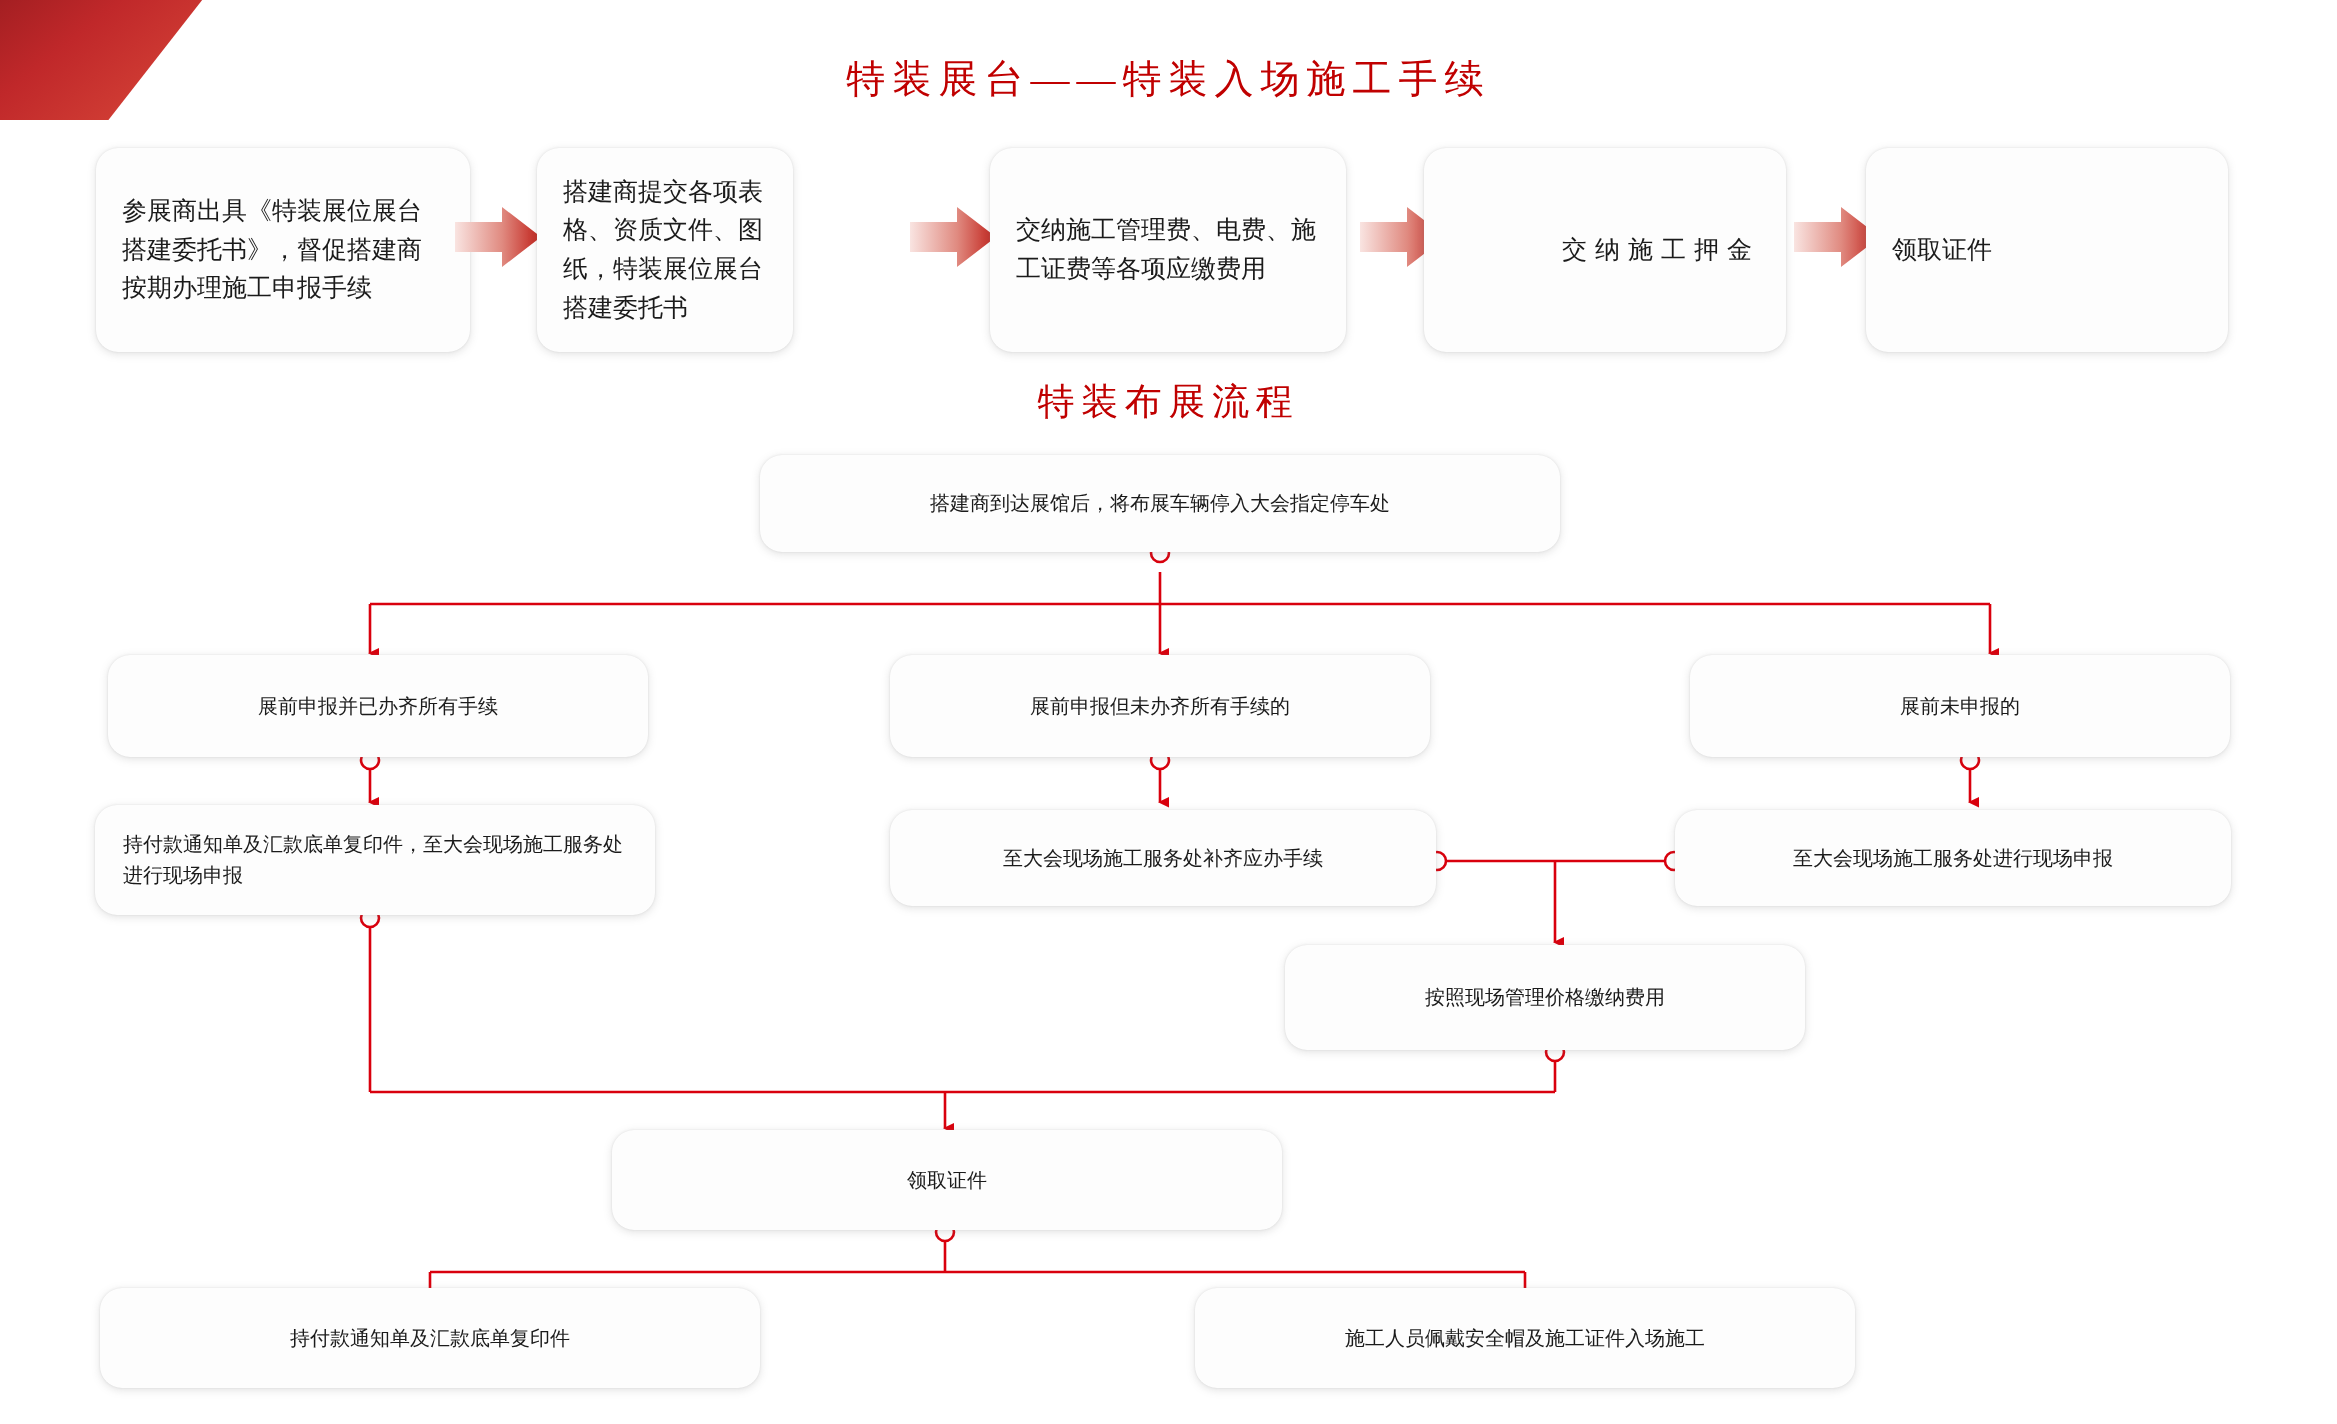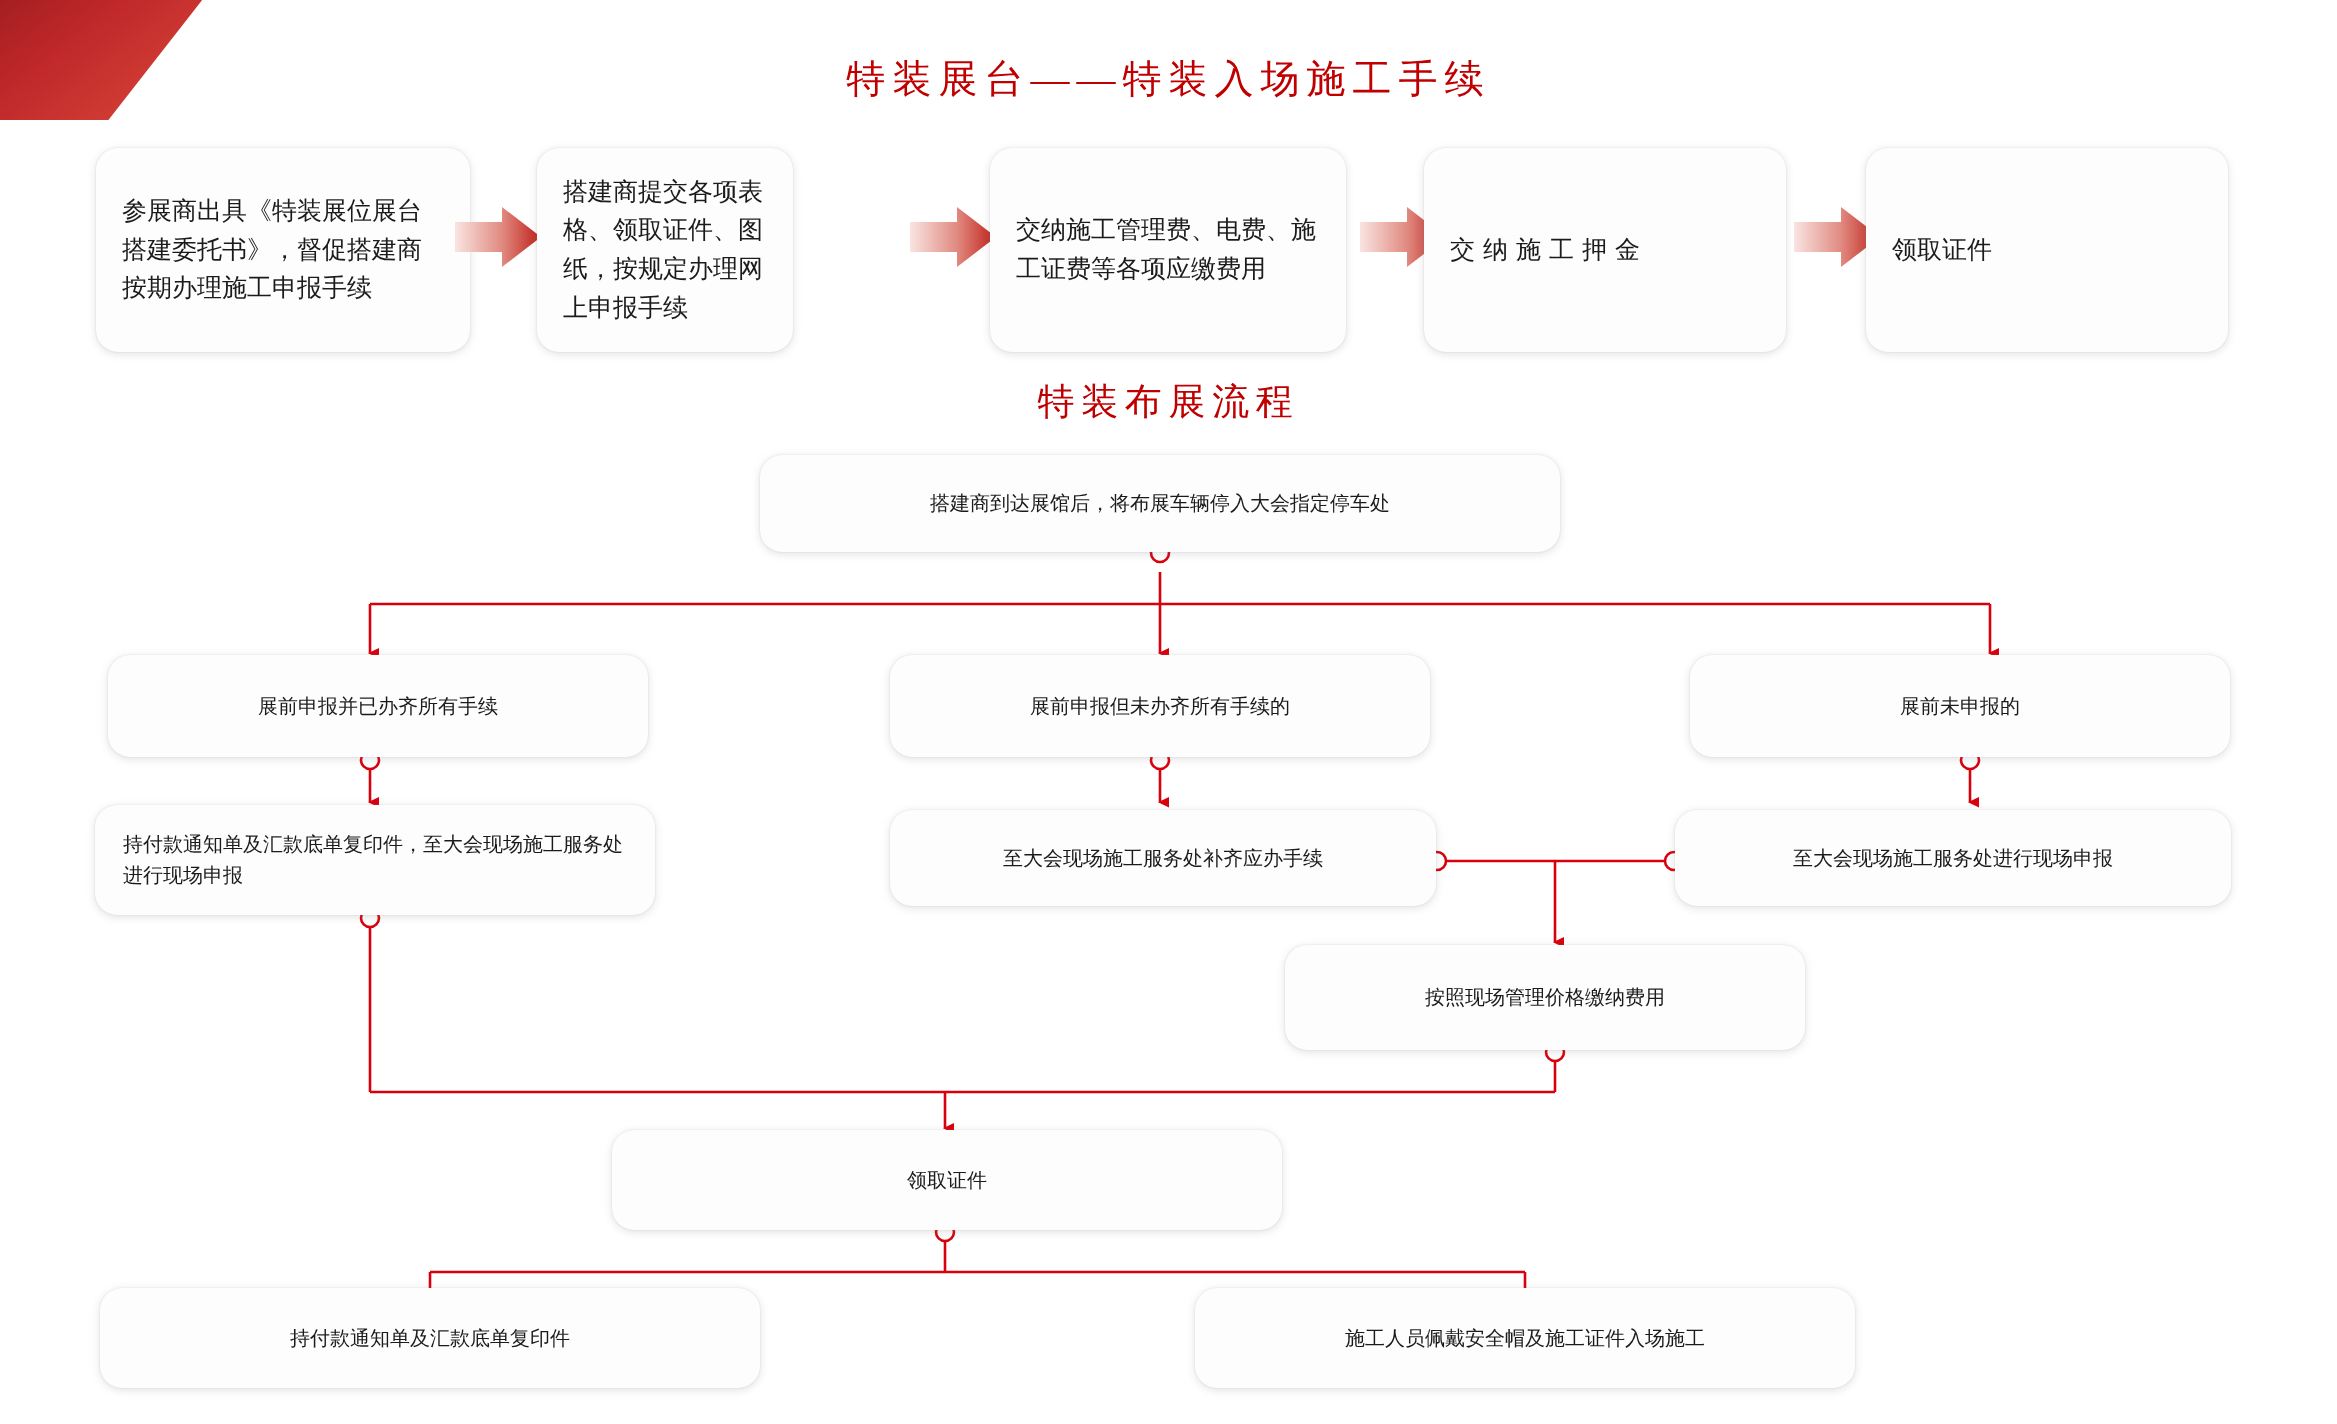--- a/index.html
+++ b/index.html
@@ -73,21 +73,21 @@
 
   
   .row1 .box-text {
     font-family: "Liberation Serif", "DejaVu Serif", serif;
     font-size: 25px;
     padding: 0 26px;
     text-align: left;
   }
   .row1 .box-text.spaced {
     letter-spacing: 0.32em;
-    text-align: left;
+    text-align: right;
   }
 
   
   .flow .box-text {
     font-family: "Liberation Sans", "DejaVu Sans", sans-serif;
     font-size: 20px;
     padding: 0 28px;
   }
   .flow .box-text.center { text-align: center; }
   .flow .box-text.left   { text-align: left; }
@@ -132,21 +132,21 @@
             <stop offset="0%" stop-color="#f9e4e1"></stop>
             <stop offset="55%" stop-color="#e08a80"></stop>
             <stop offset="100%" stop-color="#c01f18"></stop>
           </linearGradient>
         </defs>
         <path d="M0 17 L47 17 L47 2 L86 32 L47 62 L47 47 L0 47 Z" fill="url(#chevGrad1)"></path>
       </svg>
     </div>
 
     <div class="box" style="left:537px; top:148px; width:256px; height:204px;">
-      <span class="box-text">搭建商提交各项表格、领取证件、图纸，按规定办理网上申报手续</span>
+      <span class="box-text">搭建商提交各项表格、资质文件、图纸，特装展位展台搭建委托书</span>
     </div>
 
     <div class="chev" style="left:910px; top:205px;">
       <svg viewBox="0 0 86 64" preserveAspectRatio="none">
         <path d="M0 17 L47 17 L47 2 L86 32 L47 62 L47 47 L0 47 Z" fill="url(#chevGrad1)"></path>
       </svg>
     </div>
 
     <div class="box" style="left:990px; top:148px; width:356px; height:204px;">
       <span class="box-text">交纳施工管理费、电费、施工证费等各项应缴费用</span>

